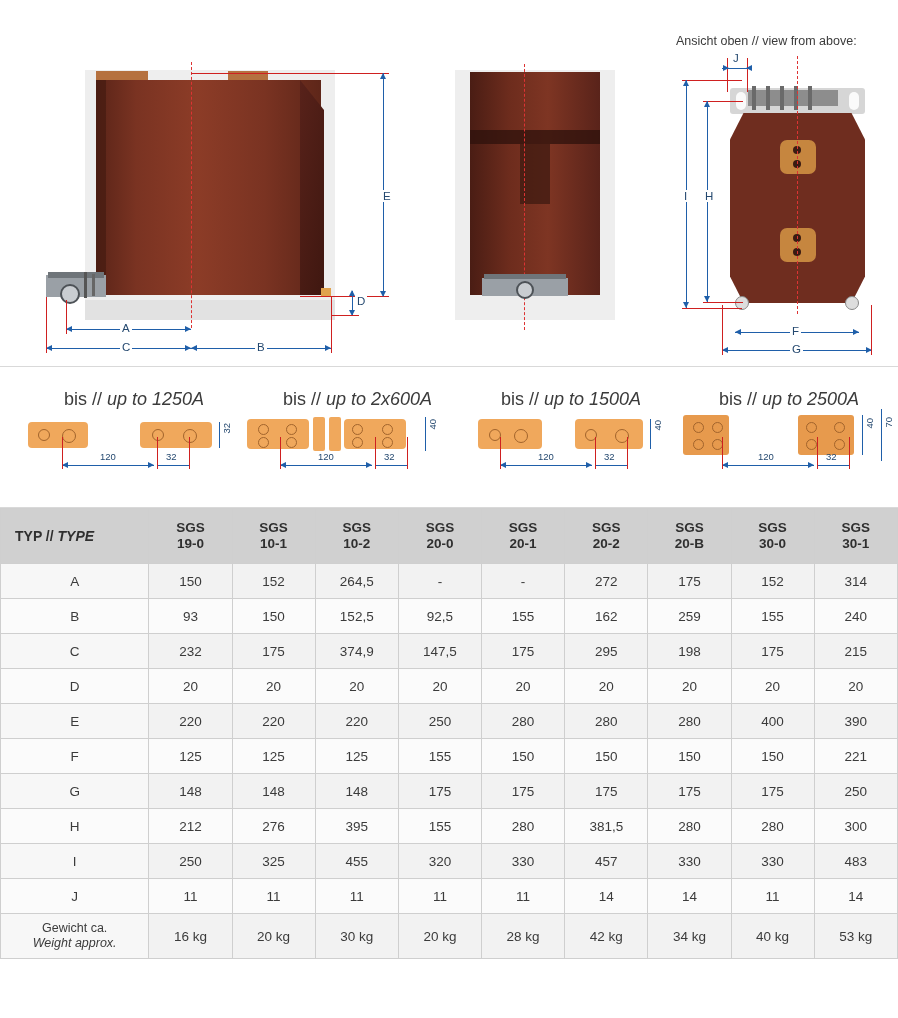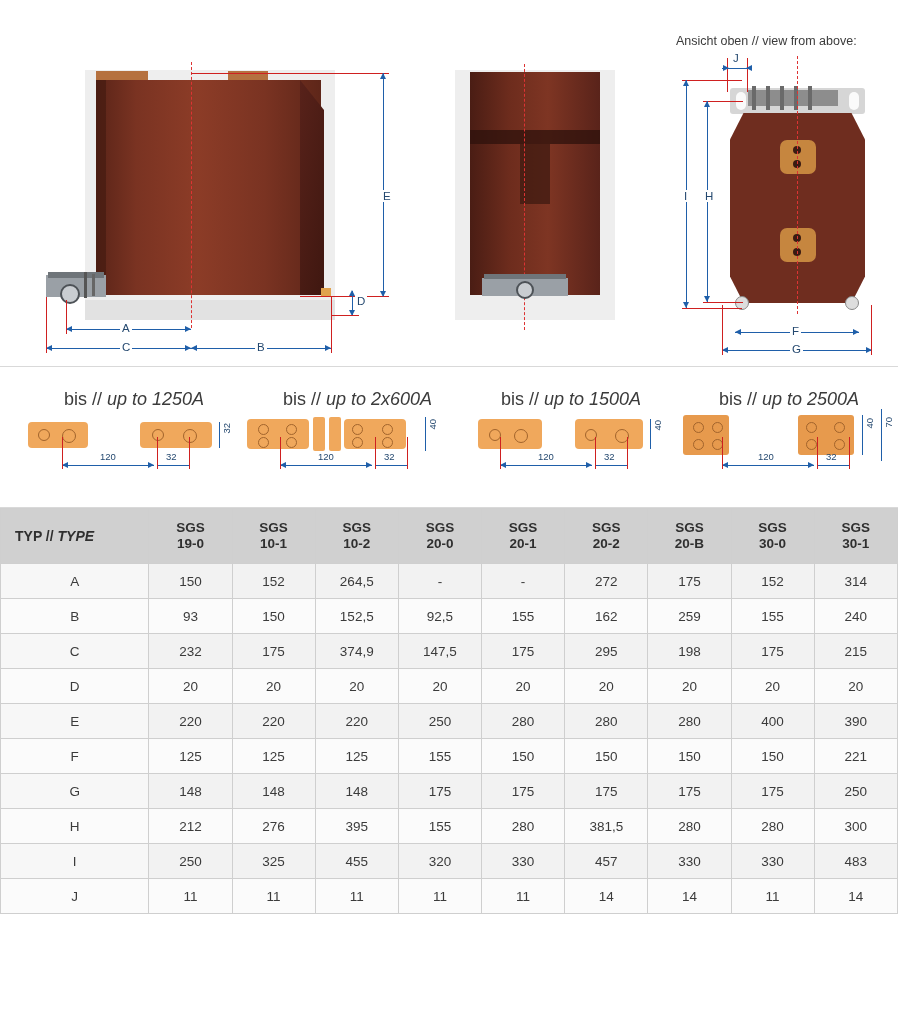--- a/index.html
+++ b/index.html
@@ -487,16 +487,31 @@
         <td>11</td>
         <td>11</td>
         <td>11</td>
         <td>11</td>
         <td>14</td>
         <td>14</td>
         <td>11</td>
         <td>14</td>
       </tr>
 
+      <tr class="odd weight-row">
+        <td class="label weight-label">
+          <div>Gewicht ca.</div>
+          <div><i>Weight approx.</i></div>
+        </td>
+        <td>16 kg</td>
+        <td>20 kg</td>
+        <td>30 kg</td>
+        <td>20 kg</td>
+        <td>28 kg</td>
+        <td>42 kg</td>
+        <td>34 kg</td>
+        <td>40 kg</td>
+        <td>53 kg</td>
+      </tr>
     </tbody>
   </table>
 
 </div>
 
 </body></html>

